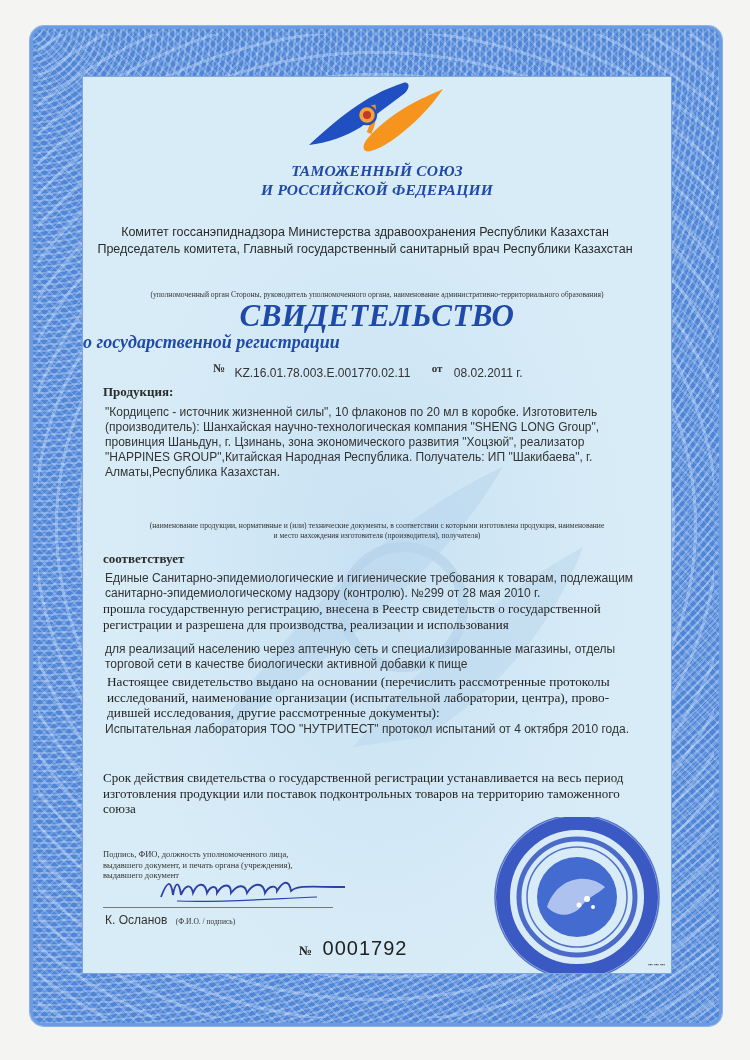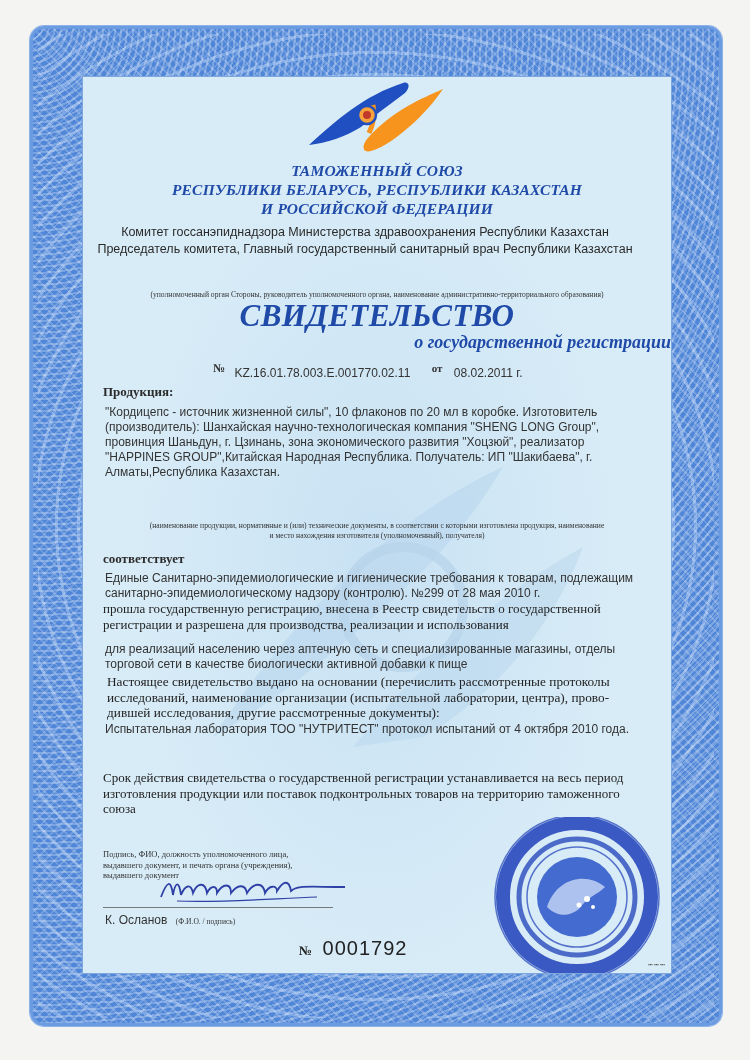--- a/index.html
+++ b/index.html
@@ -50,21 +50,21 @@
   }
   .caption-small {
     font-family:"Liberation Serif", serif; font-size:7.6px; color:#333; text-align:center;
   }
   .cert-title {
     left:0; width:588px; top:222px; text-align:center;
     font-family:"Liberation Serif", serif; font-style:italic; font-weight:bold;
     color:#1f4aa8; font-size:31px; line-height:34px; letter-spacing:0.5px;
   }
   .cert-subtitle {
-    left:0; width:588px; top:254px; text-align:right;
+    left:0; width:588px; top:254px; text-align:left;
     font-family:"Liberation Serif", serif; font-style:italic; font-weight:bold;
     color:#1f4aa8; font-size:18px; line-height:22px;
   }
   .num-row { left:130px; top:284px; font-size:12px; color:#333; white-space:nowrap; }
   .num-row .lbl { font-family:"Liberation Serif", serif; font-weight:bold; font-size:12px; vertical-align:super; margin-right:6px; }
   .num-row .ot { font-family:"Liberation Serif", serif; font-weight:bold; font-size:11px; vertical-align:super; margin:0 8px 0 18px; }
   .section-label {
     font-family:"Liberation Serif", serif; font-weight:bold; color:#2b2b2b; font-size:13px;
   }
   .body-sans { font-size:12px; line-height:15px; color:#333; }
@@ -97,21 +97,20 @@
   <svg class="abs logo" viewBox="0 0 140 72">
     <path d="M4 64 C30 40 60 14 98 2 C104 0 106 6 100 12 C84 24 70 34 56 46 C40 56 22 62 4 64 Z" fill="#1f4fc0"></path>
     <path d="M62 58 C74 44 92 30 112 20 C124 14 134 10 138 8 C130 20 118 34 104 46 C92 56 80 66 66 70 C58 72 56 66 62 58 Z" fill="#f7941d"></path>
     <path d="M68 24 C70 34 68 44 64 52" stroke="#f7941d" stroke-width="5" fill="none"></path>
     <circle cx="62" cy="34" r="9" fill="#f7a23a" stroke="#1f4fc0" stroke-width="2.5"></circle>
     <circle cx="62" cy="34" r="4" fill="#c0392b"></circle>
   </svg>
 
   <div class="abs union-title">
     <div>ТАМОЖЕННЫЙ СОЮЗ</div>
-    <div>РЕСПУБЛИКИ БЕЛАРУСЬ, РЕСПУБЛИКИ КАЗАХСТАН</div>
     <div>И РОССИЙСКОЙ ФЕДЕРАЦИИ</div>
   </div>
 
   <div class="abs authority">
     <div>Комитет госсанэпиднадзора Министерства здравоохранения Республики Казахстан</div>
     <div>Председатель комитета, Главный государственный санитарный врач Республики Казахстан</div>
   </div>
 
   <div class="abs caption-small" style="left:0;width:588px;top:213px;">(уполномоченный орган Стороны, руководитель уполномоченного органа, наименование административно-территориального образования)</div>
 
@@ -130,21 +129,21 @@
   <div class="abs body-sans" style="left:22px;top:328px;width:560px;">
     <div>"Кордицепс - источник жизненной силы", 10 флаконов по 20 мл в коробке. Изготовитель</div>
     <div>(производитель): Шанхайская научно-технологическая компания "SHENG LONG Group",</div>
     <div>провинция Шаньдун, г. Цзинань, зона экономического развития "Хоцзюй", реализатор</div>
     <div>"HAPPINES GROUP",Китайская Народная Республика.  Получатель: ИП "Шакибаева", г.</div>
     <div>Алматы,Республика Казахстан.</div>
   </div>
 
   <div class="abs caption-small" style="left:0;width:588px;top:444px;line-height:10px;">
     <div>(наименование продукции, нормативные и (или) технические документы, в соответствии с которыми изготовлена продукция, наименование</div>
-    <div>и место нахождения изготовителя (уполномоченный), получателя)</div>
+    <div>и место нахождения изготовителя (производителя), получателя)</div>
   </div>
 
   <div class="abs section-label" style="left:20px;top:474px;font-weight:bold;text-align:center;">соответствует</div>
 
   <div class="abs body-sans" style="left:22px;top:494px;width:562px;">
     <div>Единые Санитарно-эпидемиологические и гигиенические требования к товарам, подлежащим</div>
     <div>санитарно-эпидемиологическому надзору (контролю). №299 от 28 мая 2010 г.</div>
   </div>
 
   <div class="abs body-serif" style="left:20px;top:524px;width:566px;">

